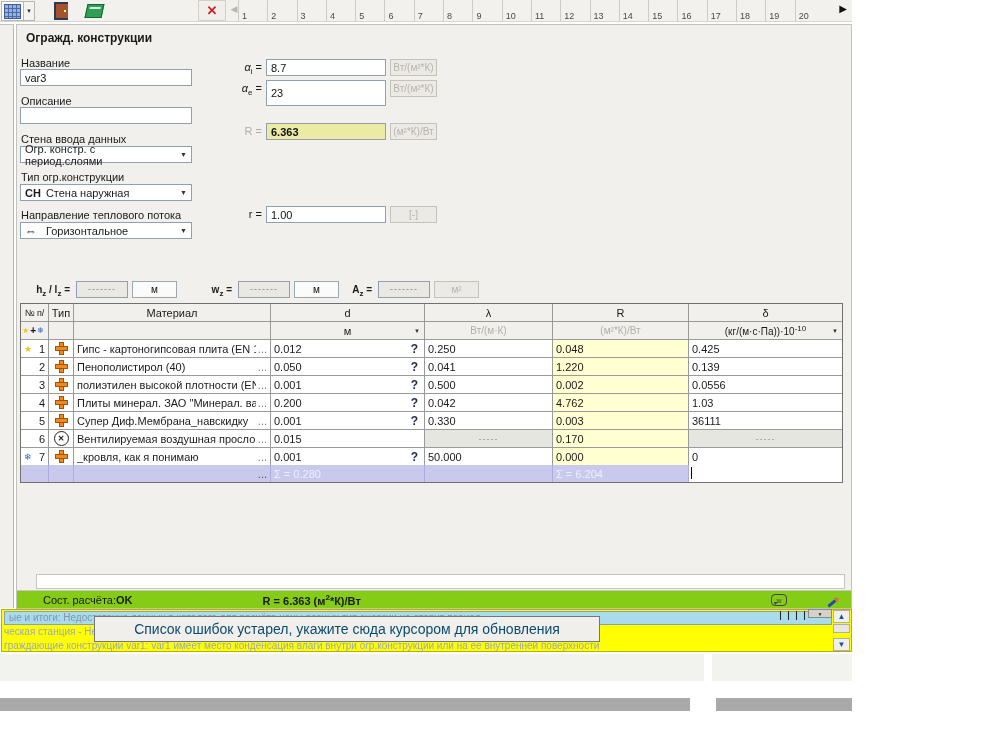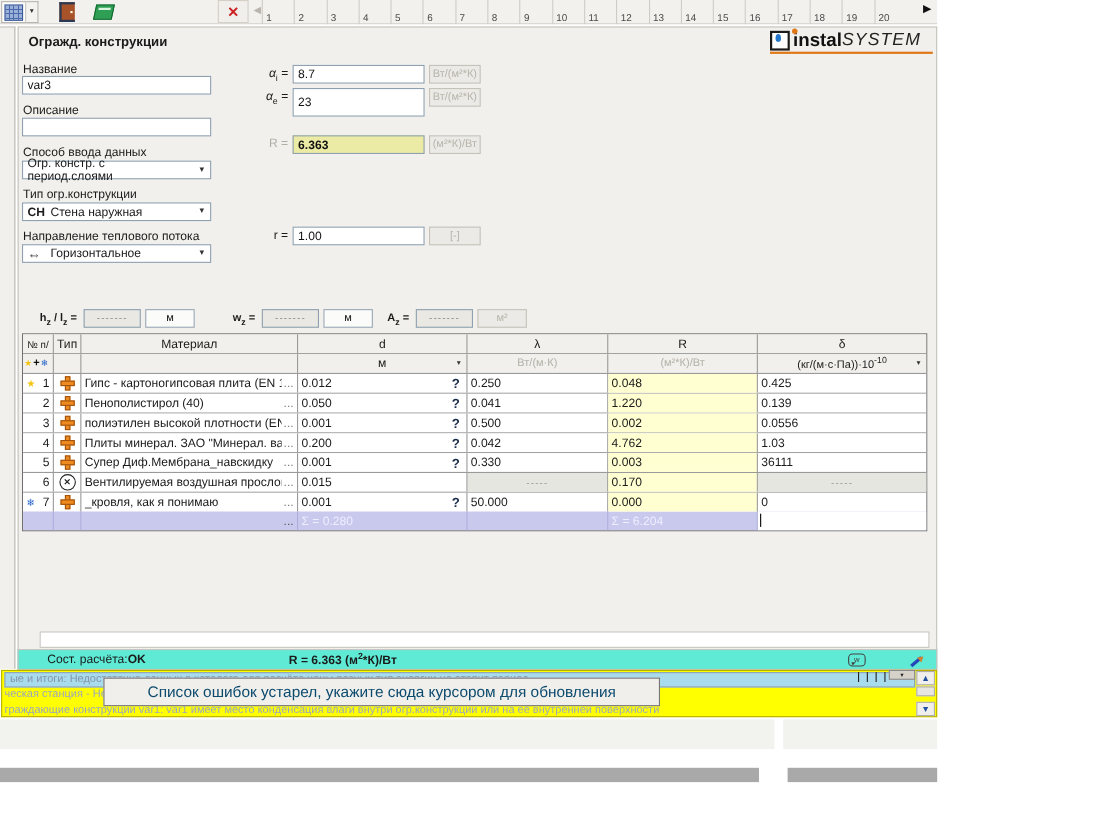--- a/index.html
+++ b/index.html
@@ -77,21 +77,21 @@
   .dots{color:#777;margin-left:2px;}
   .c3.val{position:relative;padding-right:24px;}
   .q{position:absolute;right:6px;font-weight:bold;color:#1a2a4a;font-size:12px;}
   .sumrow{background:#c9c9ee;}
   .sumrow .td{border-right-color:#aeaedd;color:#eef;}
   .sumtxt{color:#e8e8fc;}
   .caretcell{background:#fff !important;position:relative;}
   .caret{position:absolute;left:2px;top:2px;width:1px;height:12px;background:#000;}
 
   
-  #statusbar{left:16px;top:590px;width:836px;height:19px;background:#5eead4;border:1px solid #c4c2bc;border-top:1px solid #c8c6c0;display:flex;align-items:center;}
+  #statusbar{left:16px;top:590px;width:836px;height:19px;background:#84cc16;border:1px solid #c4c2bc;border-top:1px solid #c8c6c0;display:flex;align-items:center;}
   .comment-ic{width:14px;height:10px;border:1px solid #444;border-radius:4px;position:relative;display:inline-flex;align-items:center;justify-content:center;font-size:7px;color:#444;}
   .comment-ic::after{content:"";position:absolute;left:2px;bottom:-3px;border:3px solid transparent;border-top-color:#444;border-left-width:1px;}
   .pen-ic{width:12px;height:3px;background:#2546b8;transform:rotate(-40deg);position:relative;display:inline-block;}
   .pen-ic::after{content:"";position:absolute;right:-5px;top:-1px;border:3px solid transparent;border-left:5px solid #d08030;}
 
   
   #errpanel{left:1px;top:609px;width:851px;height:43px;background:#ffff00;border:1px solid #b8b000;}
   .errline{position:absolute;left:2px;font-size:10px;color:#9aa7bd;white-space:nowrap;overflow:hidden;width:828px;}
   .errline.sel{background:#a8dcec;color:#8494ac;}
   #tooltip{left:94px;top:616px;width:506px;height:26px;background:#f0efec;border:1px solid #767676;
@@ -196,32 +196,26 @@
     <div class="tbtn next-ar">
         <span>▶</span>
       </div>
   </div>
 
   <div id="side-strip" class="abs"></div>
   <div id="main-panel" class="abs"></div>
 
   <div class="abs" style="left:26px;top:31px;font-weight:bold;font-size:12px;">Огражд. конструкции</div>
 
-  <div id="logo" class="abs">
-    <span class="logo-box"></span>
-    <span class="logo-dot"></span>
-    <span class="logo-instal">instal</span>
-      <span class="logo-system">SYSTEM</span>
-  </div>
 
   <div class="lbl" style="left:21px;top:57px;">Название</div>
   <input class="inp" style="left: 20px; top: 69px; width: 172px; height: 17px;" value="var3">
   <div class="lbl" style="left:21px;top:95px;">Описание</div>
   <input class="inp" style="left: 20px; top: 107px; width: 172px; height: 17px;" value="">
-  <div class="lbl" style="left:21px;top:133px;">Способ ввода данных</div>
+  <div class="lbl" style="left:21px;top:133px;">Стена ввода данных</div>
   <div class="sel" style="left:20px;top:146px;width:172px;height:17px;">
     <span>Огр. констр. с период.слоями</span>
     <span class="car">▼</span>
   </div>
   <div class="lbl" style="left:21px;top:171px;">Тип огр.конструкции</div>
   <div class="sel" style="left:20px;top:184px;width:172px;height:17px;">
     <span style="font-weight:bold;">СН</span>
     <span>Стена наружная</span>
     <span class="car">▼</span>
   </div>

